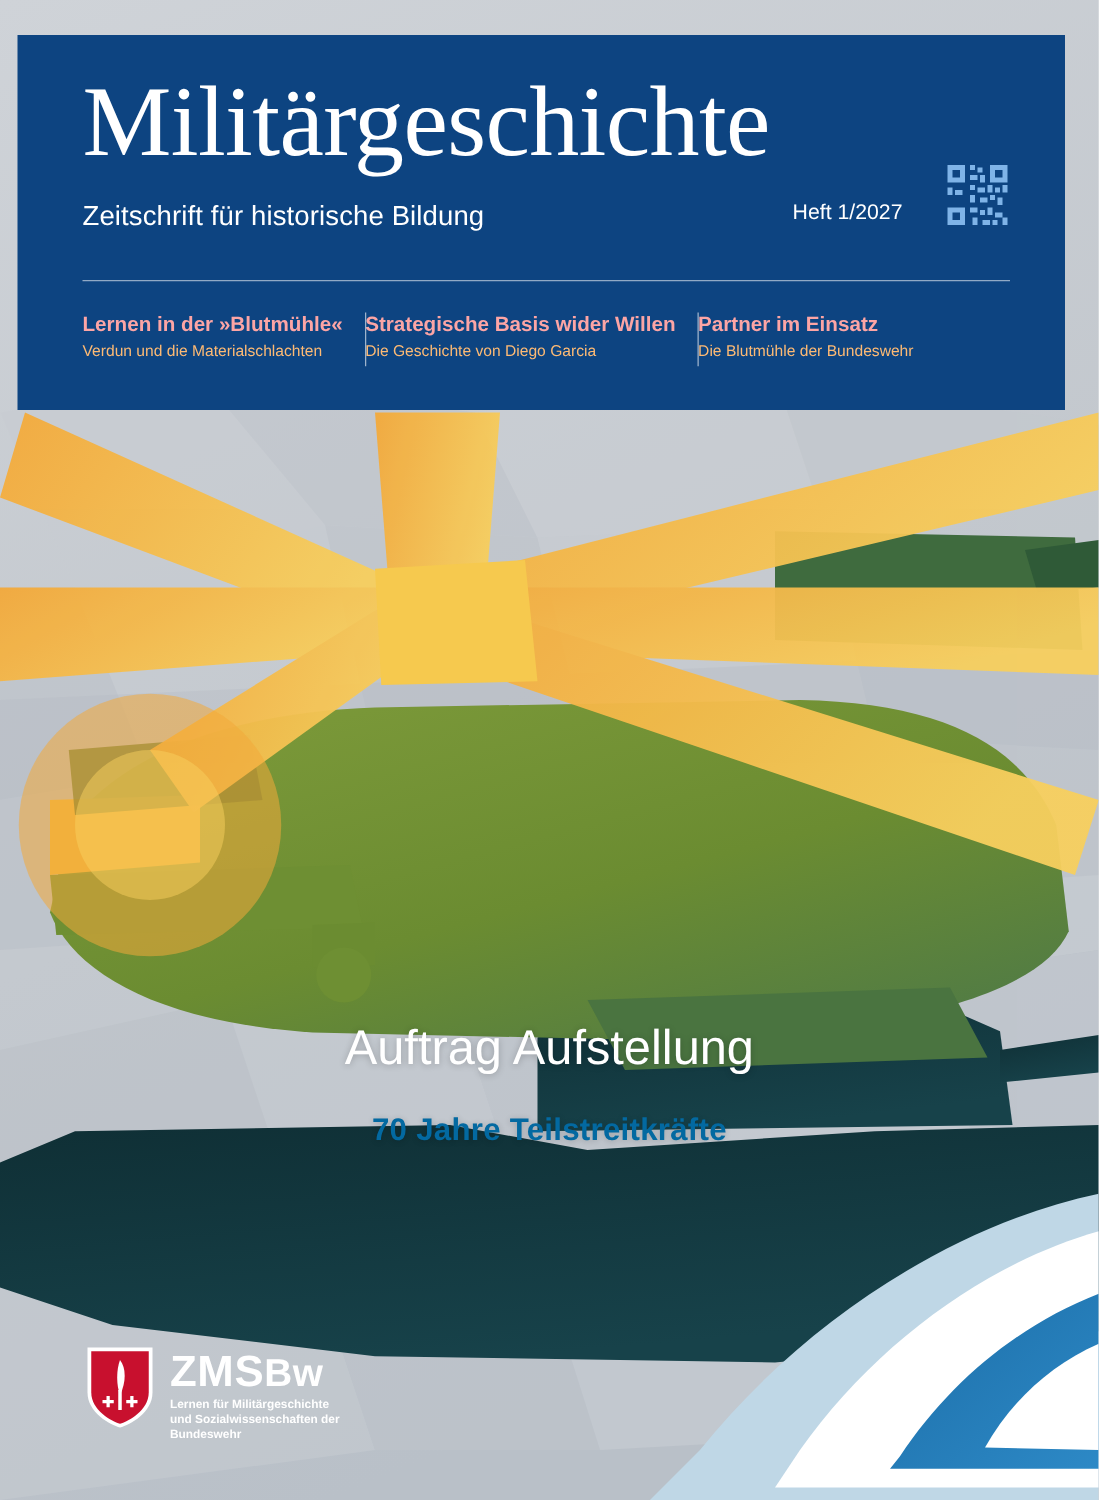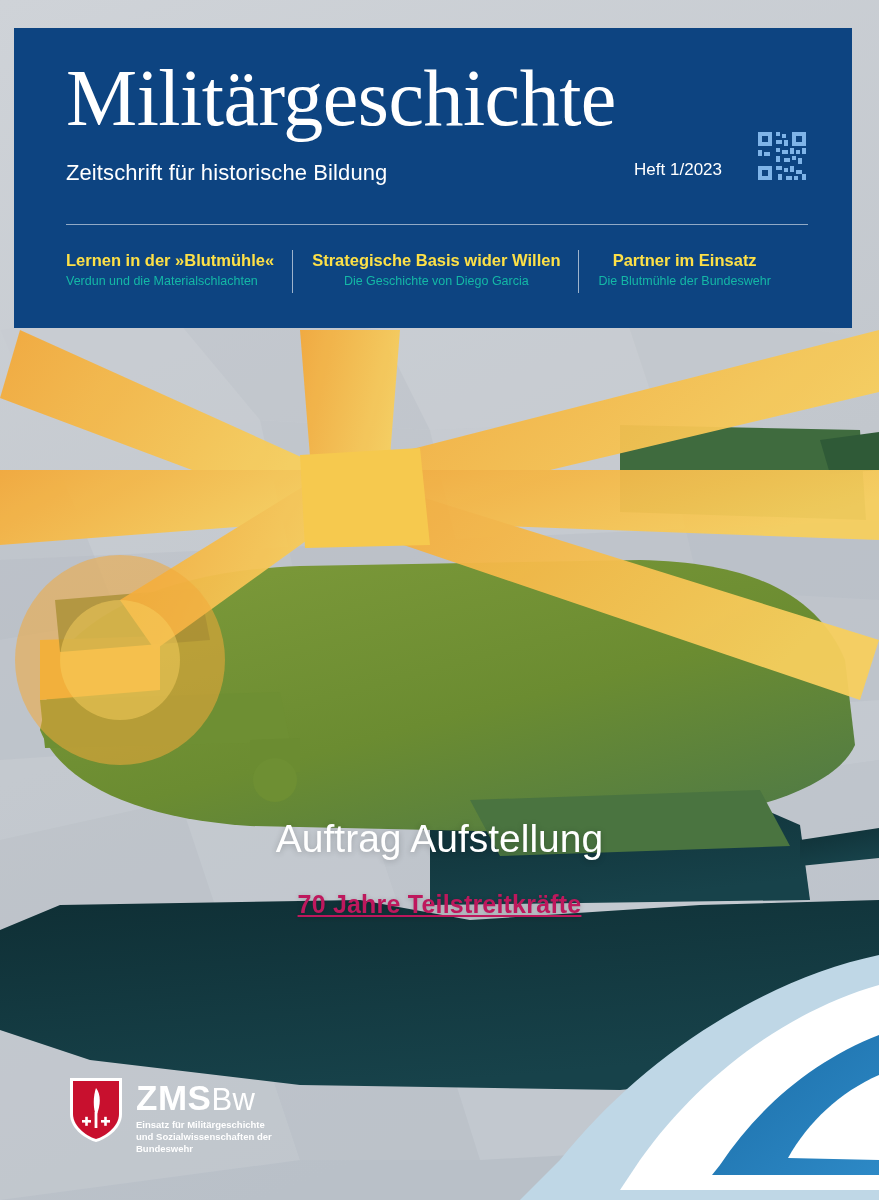--- a/index.html
+++ b/index.html
@@ -91,41 +91,39 @@
     left: 52px;
     right: 44px;
     top: 222px;
     display: flex;
   }
   .teaser {
     padding-right: 18px;
     position: relative;
   }
   .teaser + .teaser {
-    padding-left: 20px;
-    text-align: center;
   }
   .teaser + .teaser:before {
     content: "";
     position: absolute;
     left: 0;
     top: 0px;
     bottom: -4px;
     width: 1px;
     background: rgba(255,255,255,0.6);
   }
   .teaser .t-head {
-    color: #fde047;
+    color: #fca5a5;
     font-size: 16.5px;
     font-weight: bold;
     line-height: 20px;
     white-space: nowrap;
   }
   .teaser .t-sub {
-    color: #14b8a6;
+    color: #fdba74;
     font-size: 12.5px;
     line-height: 16px;
     margin-top: 3px;
     white-space: nowrap;
   }
 
   
   .cover-title {
     position: absolute;
     left: 0;
@@ -138,47 +136,46 @@
     font-weight: 400;
     letter-spacing: 0px;
     text-shadow: 0 1px 6px rgba(0,0,0,0.22);
   }
   .cover-sub {
     position: absolute;
     left: 0;
     right: 0;
     top: 890px;
     text-align: center;
-    color: #be185d;
+    color: #0369a1;
     font-size: 25px;
     font-weight: bold;
     letter-spacing: 0.2px;
     text-shadow: 0 1px 5px rgba(0,0,0,0.2);
-    text-decoration: underline;
   }
 
   
   .logo {
     position: absolute;
     left: 68px;
     top: 1076px;
     display: flex;
     align-items: flex-start;
   }
   .crest { width: 56px; height: 68px; }
   .logo-text { margin-left: 12px; padding-top: 4px; }
   .logo-zms {
     font-size: 35px;
     font-weight: bold;
     color: #ffffff;
     line-height: 36px;
     letter-spacing: 0.5px;
   }
   .logo-zms .bw {
-    font-weight: normal;
+    font-weight: bold;
     font-size: 31px;
   }
   .logo-full {
     color: #ffffff;
     font-size: 9.5px;
     line-height: 11px;
     margin-top: 1px;
     font-weight: bold;
   }
 </style>
@@ -299,21 +296,21 @@
       <rect x="0" y="0" width="879" height="1200" fill="none"></rect>
     </svg>
   </div>
 
   <div class="masthead">
 
     <h1 class="journal-title">Militärgeschichte</h1>
 
     <div class="subline-row">
       <div class="subtitle">Zeitschrift für historische Bildung</div>
-      <div class="issue">Heft 1/2023</div>
+      <div class="issue">Heft 1/2027</div>
       <div class="qr">
         <svg width="52" height="52" viewBox="0 0 26 26" xmlns="http://www.w3.org/2000/svg">
           <rect width="26" height="26" fill="#0d4481"></rect>
           <g fill="#7fb4e8">
             <rect x="1" y="1" width="7" height="7"></rect>
               <rect x="18" y="1" width="7" height="7"></rect>
             <rect x="1" y="18" width="7" height="7"></rect>
             <rect x="10" y="1" width="2" height="2"></rect>
               <rect x="13" y="2" width="2" height="2"></rect>
             <rect x="10" y="5" width="3" height="2"></rect>
@@ -378,19 +375,19 @@
         <g fill="#ffffff">
           <rect x="14" y="44" width="9" height="2.6"></rect>
             <rect x="17.2" y="40.8" width="2.6" height="9"></rect>
           <rect x="33" y="44" width="9" height="2.6"></rect>
             <rect x="36.2" y="40.8" width="2.6" height="9"></rect>
         </g>
       </svg>
     </div>
     <div class="logo-text">
       <div class="logo-zms"><span>ZMS</span><span class="bw">Bw</span></div>
-      <div class="logo-full">Einsatz für Militärgeschichte</div>
+      <div class="logo-full">Lernen für Militärgeschichte</div>
       <div class="logo-full">und Sozialwissenschaften der</div>
       <div class="logo-full">Bundeswehr</div>
     </div>
   </div>
 
 </div>
 
 </body></html>

